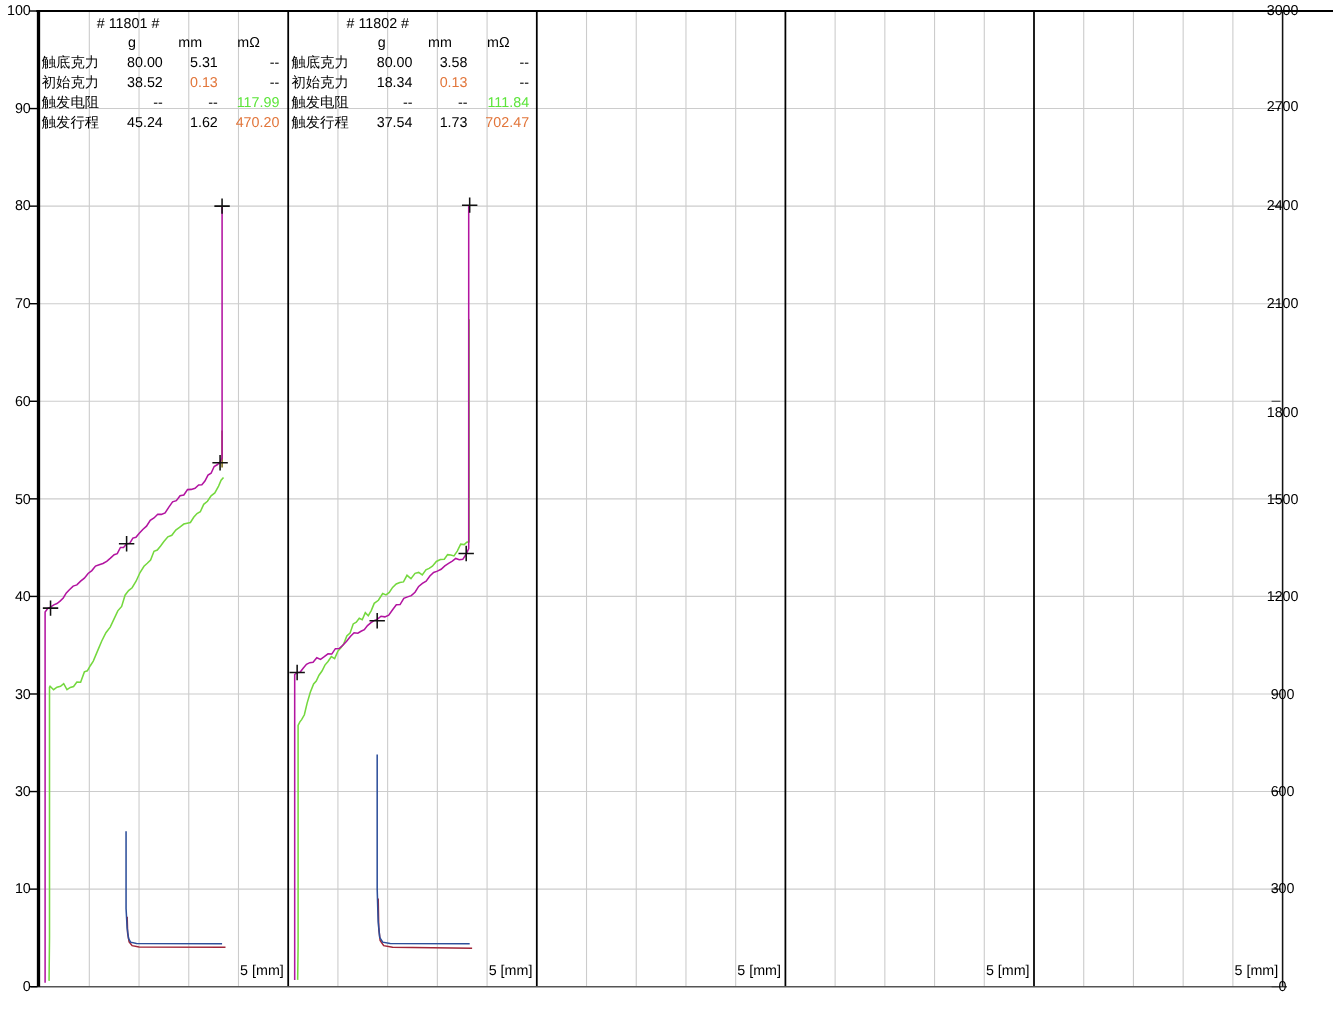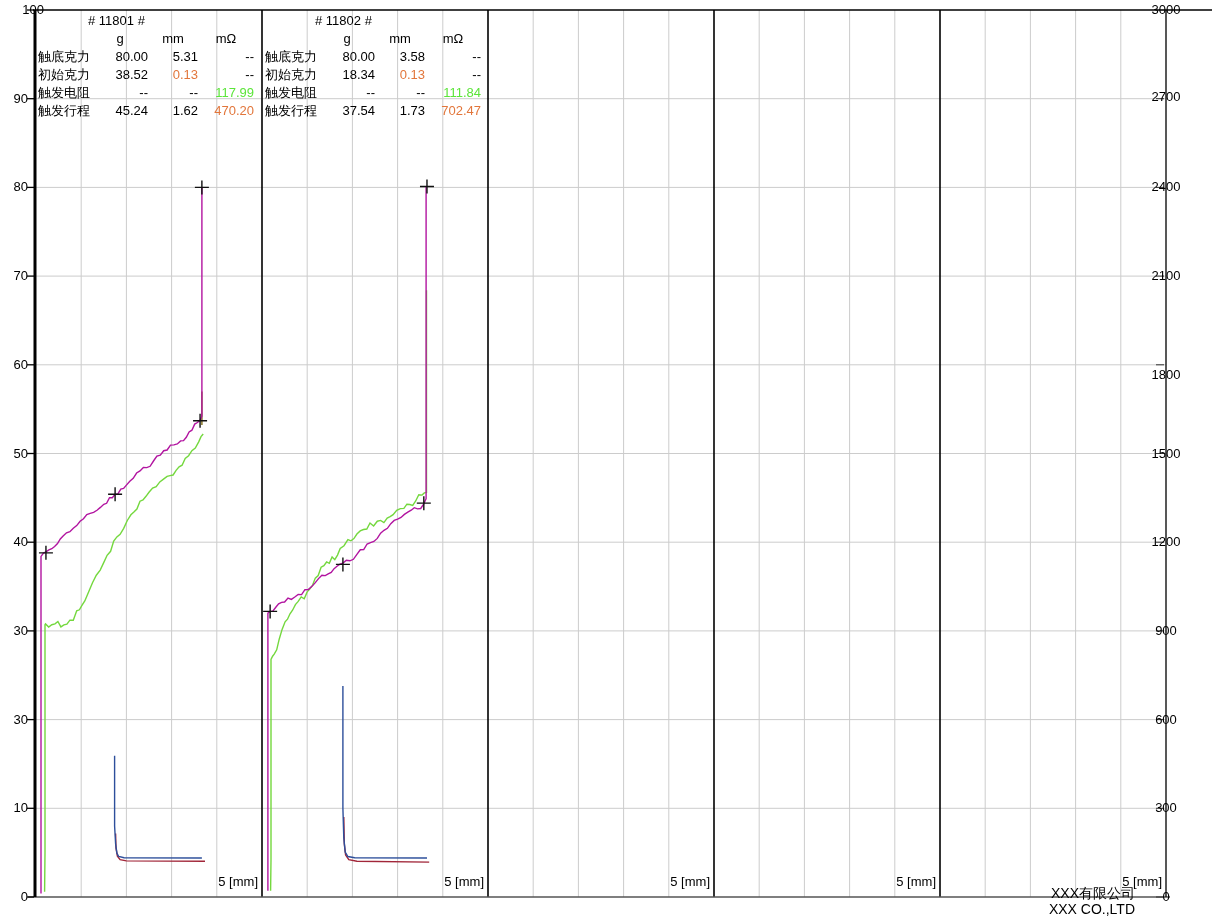--- a/index.html
+++ b/index.html
@@ -99,21 +99,21 @@
       <path d="M342.9 685.9L342.9 808.3L343.8 837.9L345.2 852.1L347.9 856.5L354.7 857.7L427.0 858.0" fill="none" stroke="#2d4f9b" stroke-width="1.4"></path>
       <path d="M426.5 290.3L426.5 492.5L424.3 492.9L422.0 495.1L418.8 494.7L415.7 501.0L412.7 505.4L409.8 504.5L406.9 504.2L403.9 508.4L400.3 508.6L396.7 510.4L393.1 514.7L390.1 516.7L387.2 518.1L383.9 522.6L380.6 520.4L377.3 521.2L373.6 526.0L370.0 523.0L366.8 529.0L363.5 529.5L360.2 530.9L356.9 534.0L353.9 538.6L350.9 540.8L347.9 539.6L344.0 545.7L340.2 548.5L337.5 555.1L334.8 559.7L332.1 557.0L329.3 563.4L326.6 562.0L323.9 565.6L321.1 567.2L318.2 575.6L315.3 578.1L312.6 585.1L309.9 588.9L307.2 591.9L304.2 598.8L301.2 596.9L298.2 601.4L295.4 604.6L292.7 610.0L290.0 613.8L287.5 619.2L285.1 621.8L282.1 629.4L279.2 639.2L276.7 649.8L274.2 654.2L272.6 656.2L271.0 659.4L271.0 859.7L270.6 890.8" fill="none" stroke="#74d83e" stroke-width="1.4"></path>
       <path d="M267.9 890.8L267.9 613.2L270.1 611.4L272.8 611.2L275.6 607.5L278.6 603.9L281.6 602.4L284.6 602.0L288.0 598.0L291.4 599.4L294.8 597.0L298.2 594.4L301.6 594.6L304.9 589.7L308.3 589.6L311.7 586.6L315.1 582.9L318.5 578.6L321.9 575.2L325.3 575.6L328.2 573.9L331.2 572.5L334.1 568.7L337.0 566.3L340.0 564.2L342.9 563.1L346.4 560.2L349.9 560.8L353.4 559.3L356.9 554.3L360.3 549.8L363.7 549.6L367.1 544.0L370.5 542.6L373.9 541.5L377.3 538.4L380.6 533.1L384.0 530.3L387.4 528.3L390.8 523.7L394.2 520.4L397.6 519.2L401.0 517.5L404.4 514.4L407.8 512.1L411.2 510.2L414.3 507.7L417.5 508.9L420.7 508.5L423.8 503.9L426.1 498.7L426.1 186.5" fill="none" stroke="#b214a0" stroke-width="1.4"></path>
       <path d="M263.136 611.386H277.136M270.136 604.386V618.386" fill="none" stroke="#111111" stroke-width="1.4"></path>
       <path d="M335.908 564.375H349.908M342.908 557.375V571.375" fill="none" stroke="#111111" stroke-width="1.4"></path>
       <path d="M416.81600000000003 503.172H430.81600000000003M423.81600000000003 496.172V510.172" fill="none" stroke="#111111" stroke-width="1.4"></path>
       <path d="M419.98 186.51300000000003H433.98M426.98 179.51300000000003V193.51300000000003" fill="none" stroke="#111111" stroke-width="1.4"></path>
     </svg>
 
   <div id="left-axis-labels">
-      <div class="tick-left" style="top: 2px; padding-left: 16px;">100</div>
+      <div class="tick-left" style="top: 2px;">100</div>
       <div class="tick-left" style="top: 90.7px;">90</div>
       <div class="tick-left" style="top: 179.4px;">80</div>
       <div class="tick-left" style="top: 268.1px;">70</div>
       <div class="tick-left" style="top: 356.8px;">60</div>
       <div class="tick-left" style="top: 445.5px;">50</div>
       <div class="tick-left" style="top: 534.2px;">40</div>
       <div class="tick-left" style="top: 622.9px;">30</div>
       <div class="tick-left" style="top: 711.6px;">30</div>
       <div class="tick-left" style="top: 800.3px;">10</div>
       <div class="tick-left" style="top: 889px;">0</div>
@@ -200,17 +200,13 @@
       <span class="c3 gr">111.84</span>
     </div>
     <div class="t-row">
       <span class="c-label">触发行程</span>
       <span class="c1">37.54</span>
       <span class="c2">1.73</span>
       <span class="c3 o">702.47</span>
     </div>
   </div>
 
-  <div class="company">
-    <div>XXX有限公司</div>
-    <div>XXX CO.,LTD</div>
-  </div>
 </div>
 
 </body></html>

